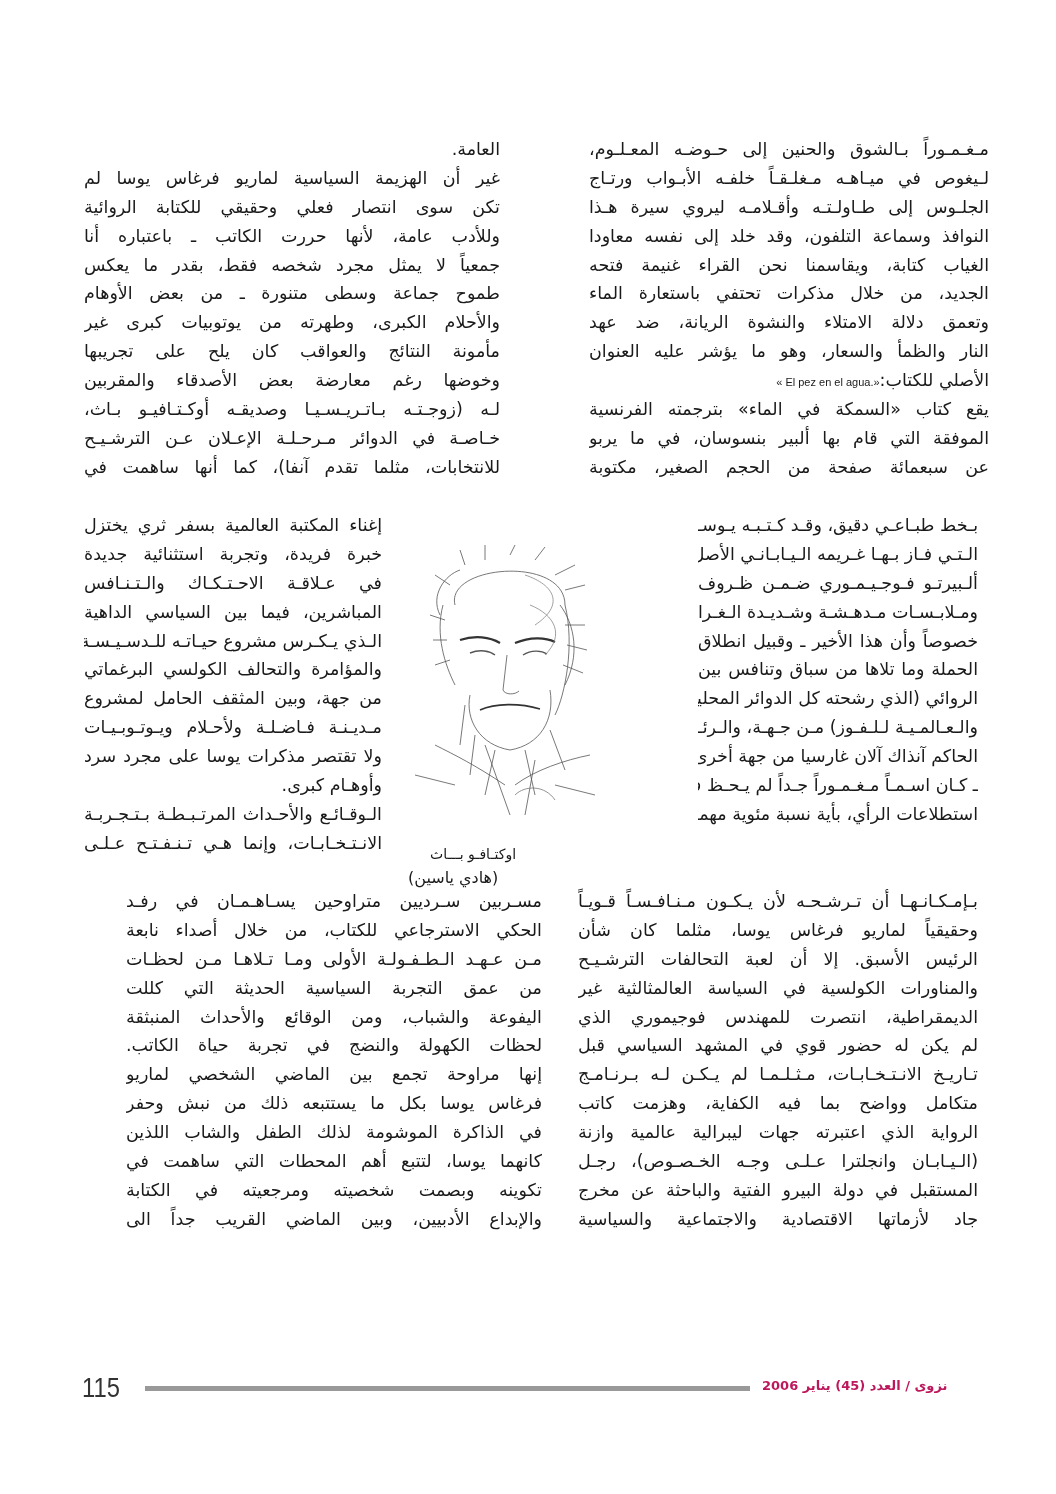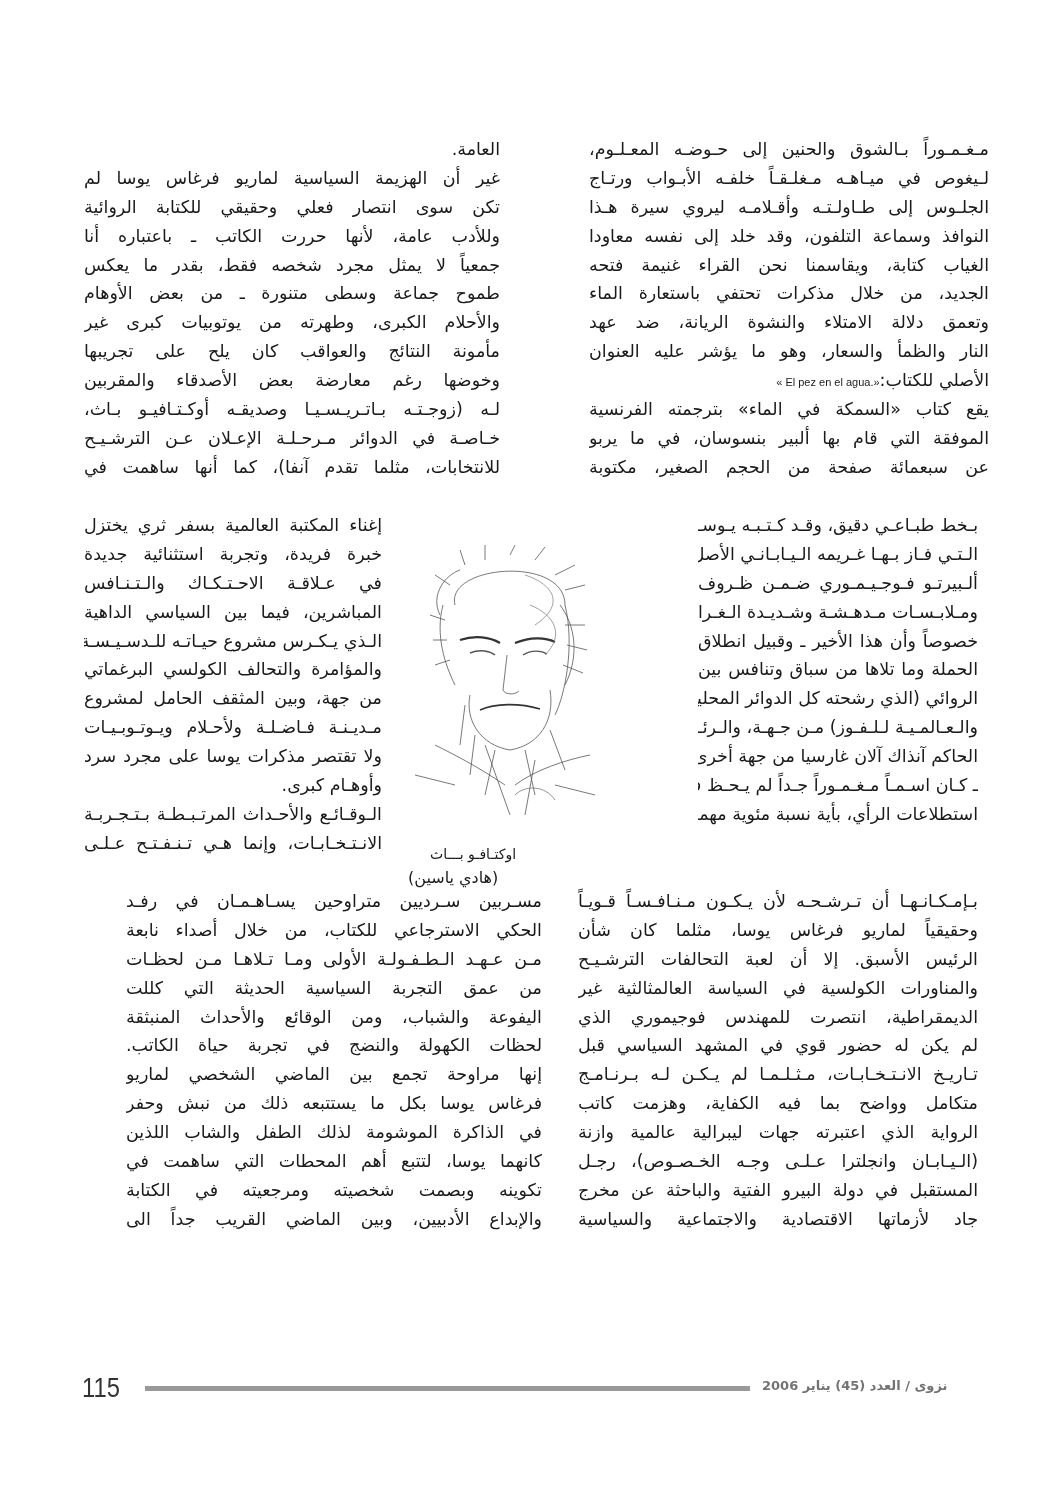--- a/index.html
+++ b/index.html
@@ -15,21 +15,21 @@
   #right-col-bot { left:578px; top:887px; width:400px; }
   #left-col-top { left:84px; top:135px; width:416px; }
   #left-col-mid { left:84px; top:511px; width:298px; }
   #left-col-bot { left:84px; top:887px; width:416px;margin-left:42px; }
   .portrait { position:absolute; left:415px; top:545px; width:180px; height:270px; }
   .caption-artist { position:absolute; left:408px; top:824px; font-size:16px; direction:rtl;margin-top:44px; }
   .caption-name { position:absolute; left:430px; top:846px; font-size:14px; direction:rtl; letter-spacing:0.5px; }
   .footer-num { position:absolute; left:82px; top:1372px; font-family:"Liberation Sans", sans-serif;
                 font-size:28px; color:#333; transform:scaleX(0.85); transform-origin:left; }
   .footer-rule { position:absolute; left:145px; top:1386px; width:605px; height:5px; background:#999999; }
-  .footer-issue { position:absolute; left:762px; top:1378px; font-size:13px; font-weight:bold; direction:rtl; color:#737373; }
+  .footer-issue { position:absolute; left:762px; top:1378px; font-size:13px; font-weight:bold; direction:rtl; color:#be185d; }
 </style>
 </head>
 <body>
 
 <div id="right-col-top" class="col">
     <span class="line">مـغـمـوراً بـالشوق والحنين إلى حـوضـه المعـلـوم،</span>
     <span class="line">لـيغوص في ميـاهـه مـغلـقـاً خلفـه الأبـواب ورتـاج</span>
     <span class="line">الجلـوس إلى طـاولـتـه وأقـلامـه ليروي سيرة هـذا</span>
     <span class="line">النوافذ وسماعة التلفون، وقد خلد إلى نفسه معاودا</span>
     <span class="line">الغياب كتابة، ويقاسمنا نحن القراء غنيمة فتحه</span>

